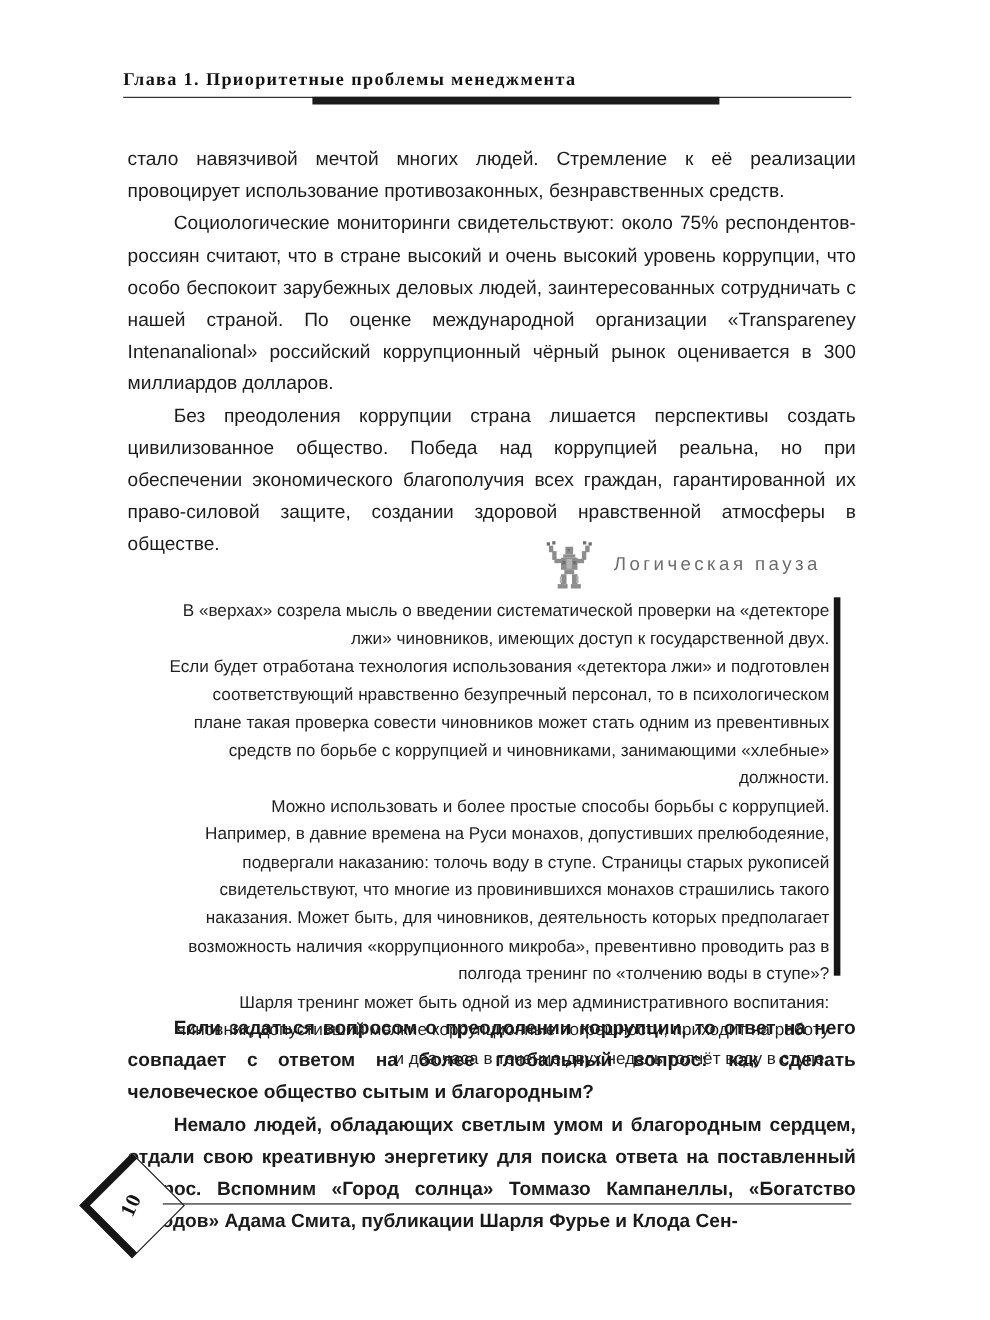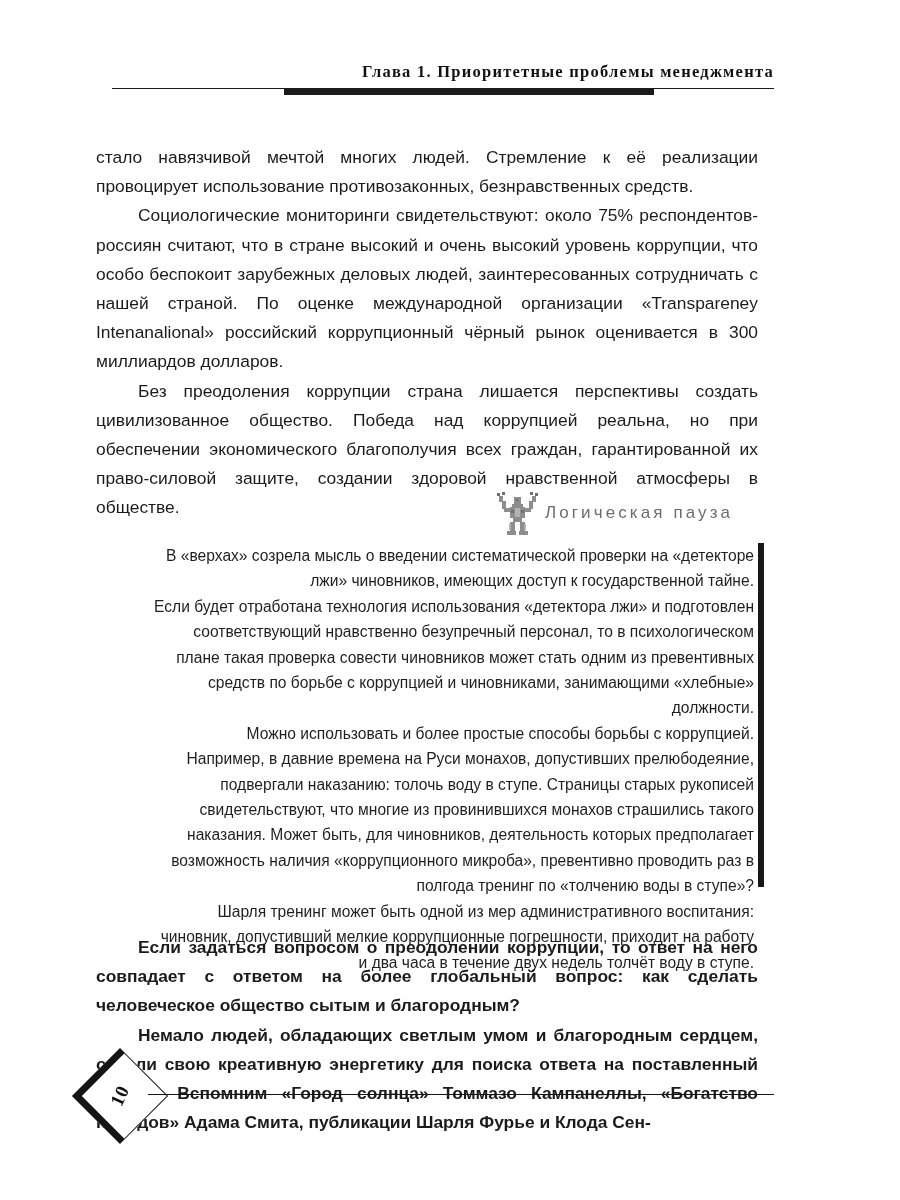--- a/index.html
+++ b/index.html
@@ -27,21 +27,21 @@
     left: 112px;
     top: 62px;
     width: 662px;
   }
   .runhead-title {
     font-family: "Liberation Serif", serif;
     font-weight: bold;
     font-size: 16.5px;
     letter-spacing: 1.25px;
     color: #121212;
-    text-align: right;
+    text-align: left;
     white-space: nowrap;
     line-height: 1.25;
   }
   .runhead-rules {
     position: relative;
     height: 9px;
     margin-top: 3px;
   }
   .runhead-thin {
     position: absolute;
@@ -56,24 +56,23 @@
     left: 172px;
     width: 370px;
     top: 2px;
     height: 7px;
     background: #1b1b1b;
   }
 
   
   .body-col {
     position: absolute;
-    left: 96px;
+    left: 116px;
     top: 130px;
     width: 662px;
-    margin-top: 13px;
   }
   p.bt {
     margin: 0;
     font-size: 17.4px;
     line-height: 29.2px;
     text-align: justify;
     text-justify: inter-word;
     text-indent: 42px;
     color: #1b1b1b;
     -webkit-hyphens: none;
@@ -82,21 +81,21 @@
   p.bt.noindent { text-indent: 0; }
   p.bt.plain { text-align: left; }
 
   
   .pause-head {
     position: absolute;
     left: 495px;
     top: 488px;
     display: flex;
     align-items: center;
-    gap: 6px;
+    gap: 19px;
   }
   .robot-icon {
     width: 44px;
     height: 50px;
     display: block;
   }
   .pause-label {
     font-size: 17px;
     letter-spacing: 3.1px;
     color: #6d6d6d;
@@ -224,21 +223,21 @@
       <g fill="#b4b4b4">
         <rect x="20" y="20" width="5" height="9"></rect>
         <rect x="14" y="36" width="2" height="6"></rect>
         <rect x="29" y="36" width="2" height="6"></rect>
       </g>
     </svg>
     <div class="pause-label">Логическая пауза</div>
   </div>
 
   <div class="quote-wrap">
-    <p>В «верхах» созрела мысль о введении систематической проверки на «детекторе лжи» чиновников, имеющих доступ к государственной тайне.</p>
+    <p>В «верхах» созрела мысль о введении систематической проверки на «детекторе лжи» чиновников, имеющих доступ к государственной двух.</p>
     <p>Если будет отработана технология использования «детектора лжи» и подготовлен соответствующий нравственно безупречный персонал, то в психологическом плане такая проверка совести чиновников может стать одним из превентивных средств по борьбе с коррупцией и чиновниками, занимающими «хлебные» должности.</p>
     <p>Можно использовать и более простые способы борьбы с коррупцией.</p>
     <p>Например, в давние времена на Руси монахов, допустивших прелюбодеяние, подвергали наказанию: толочь воду в ступе. Страницы старых рукописей свидетельствуют, что многие из провинившихся монахов страшились такого наказания. Может быть, для чиновников, деятельность которых предполагает возможность наличия «коррупционного микроба», превентивно проводить раз в полгода тренинг по «толчению воды в ступе»?</p>
     <p>Шарля тренинг может быть одной из мер административного воспитания: чиновник, допустивший мелкие коррупционные погрешности, приходит на работу и два часа в течение двух недель толчёт воду в ступе.</p>
   </div>
   <div class="quote-bar"></div>
 
   <div class="body-col" style="top:920px;font-weight:bold;">
     <p class="bt">Если задаться вопросом о преодолении коррупции, то ответ на него совпадает с ответом на более глобальный вопрос: как сделать человеческое общество сытым и благородным?</p>
     <p class="bt">Немало людей, обладающих светлым умом и благородным сердцем, отдали свою креативную энергетику для поиска ответа на поставленный вопрос. Вспомним «Город солнца» Томмазо Кампанеллы, «Богатство народов» Адама Смита, публикации Шарля Фурье и Клода Сен-</p>

